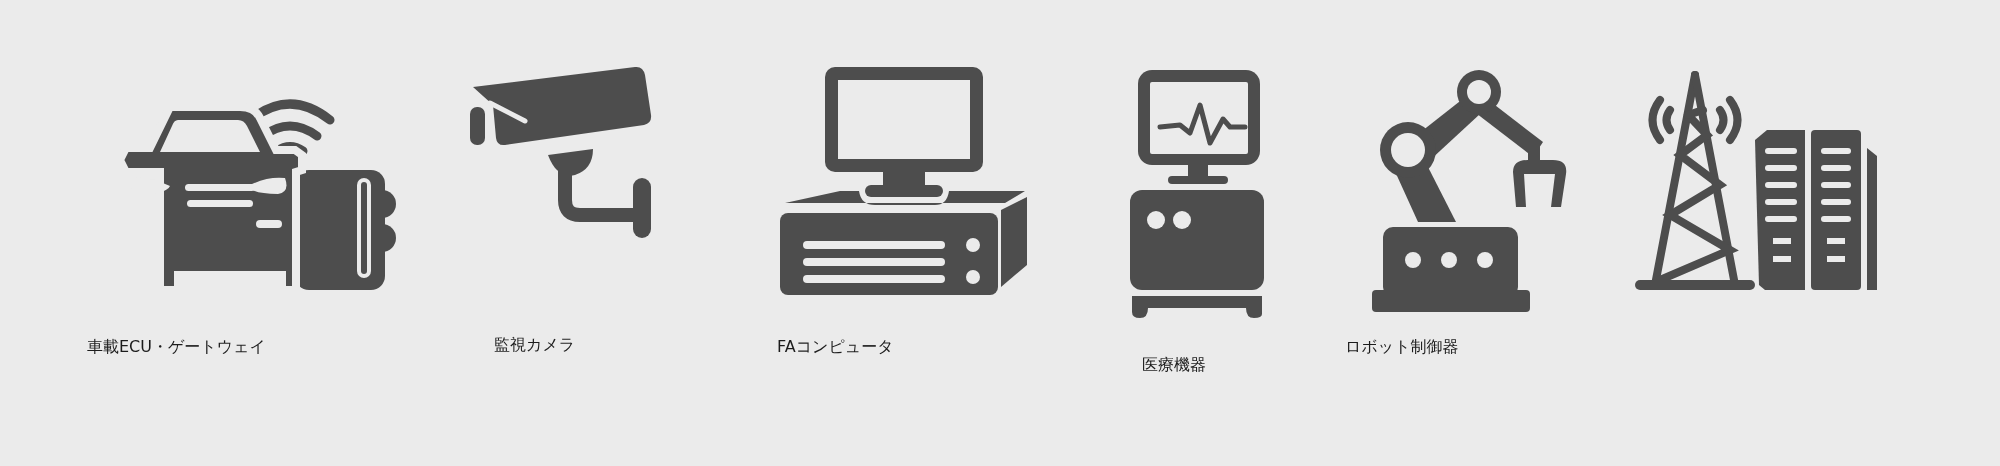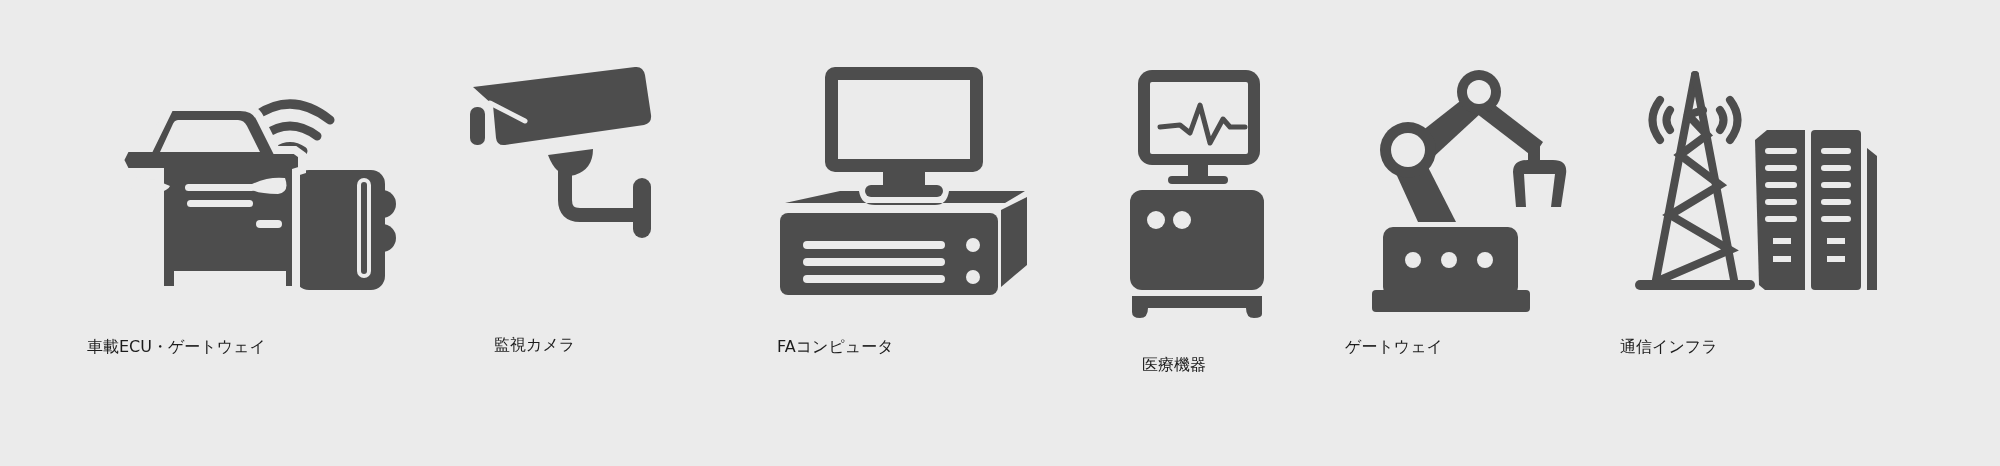--- a/index.html
+++ b/index.html
@@ -140,21 +140,21 @@
         <rect x="4" y="228" width="158" height="22" rx="4"></rect>
       </g>
       <circle cx="40" cy="88" r="17" fill="#ebebeb"></circle>
       <circle cx="111" cy="30" r="12" fill="#ebebeb"></circle>
       <circle cx="45" cy="198" r="8" fill="#ebebeb"></circle>
       <circle cx="81" cy="198" r="8" fill="#ebebeb"></circle>
       <circle cx="117" cy="198" r="8" fill="#ebebeb"></circle>
     </svg>
   </div>
   <div class="label" style="left:1345px;top:330px;">
-    <span>ゲートウェイ</span>
+    <span>ロボット制御器</span>
   </div>
 </div>
 
 <div class="item">
   <div class="icon" style="left:1635px;top:70px;">
     <svg width="250" height="225" viewBox="0 0 250 225">
       <g fill="none" stroke="#4d4d4d" stroke-width="8" stroke-linecap="round">
 
         <path d="M60 5 L20 215"></path>
         <path d="M60 5 L100 215"></path>
@@ -184,15 +184,14 @@
         <rect x="186" y="95" width="30" height="6" rx="3"></rect>
         <rect x="186" y="112" width="30" height="6" rx="3"></rect>
         <rect x="186" y="129" width="30" height="6" rx="3"></rect>
         <rect x="186" y="146" width="30" height="6" rx="3"></rect>
         <rect x="192" y="168" width="18" height="6"></rect>
         <rect x="192" y="186" width="18" height="6"></rect>
       </g>
     </svg>
   </div>
   <div class="label" style="left:1620px;top:330px;">
-    <span>通信インフラ</span>
   </div>
 </div>
 
 </body></html>

